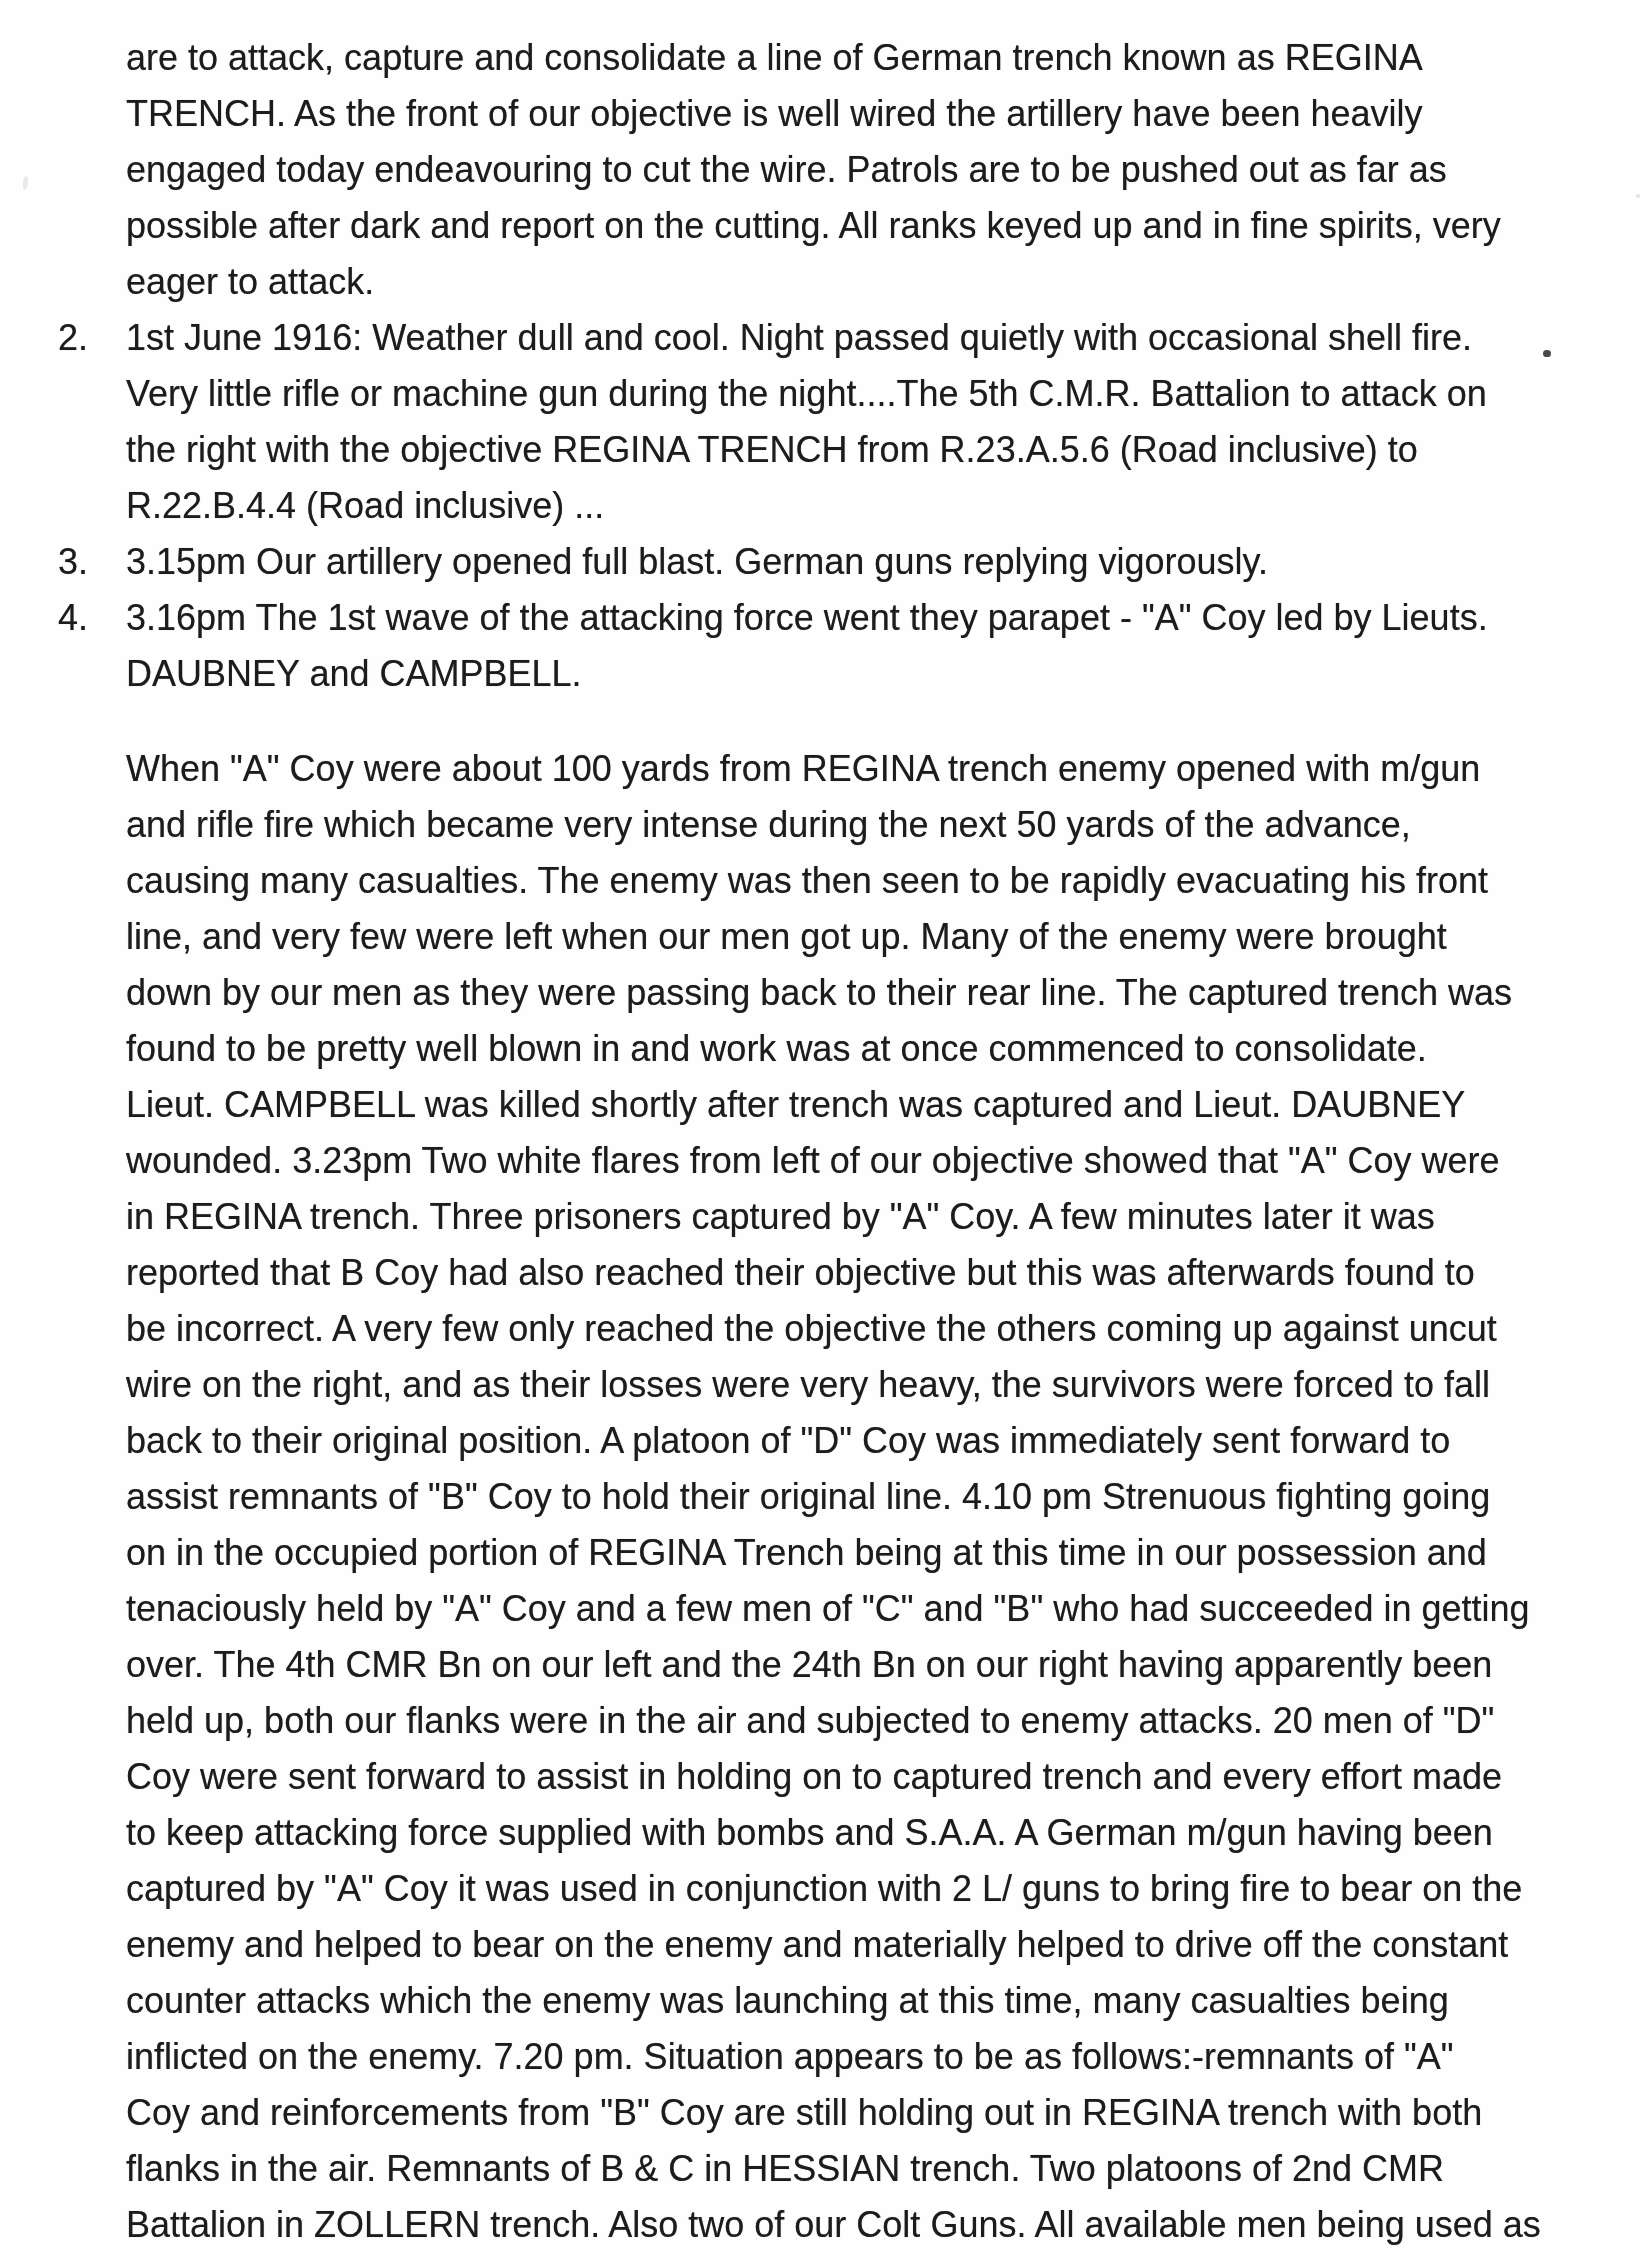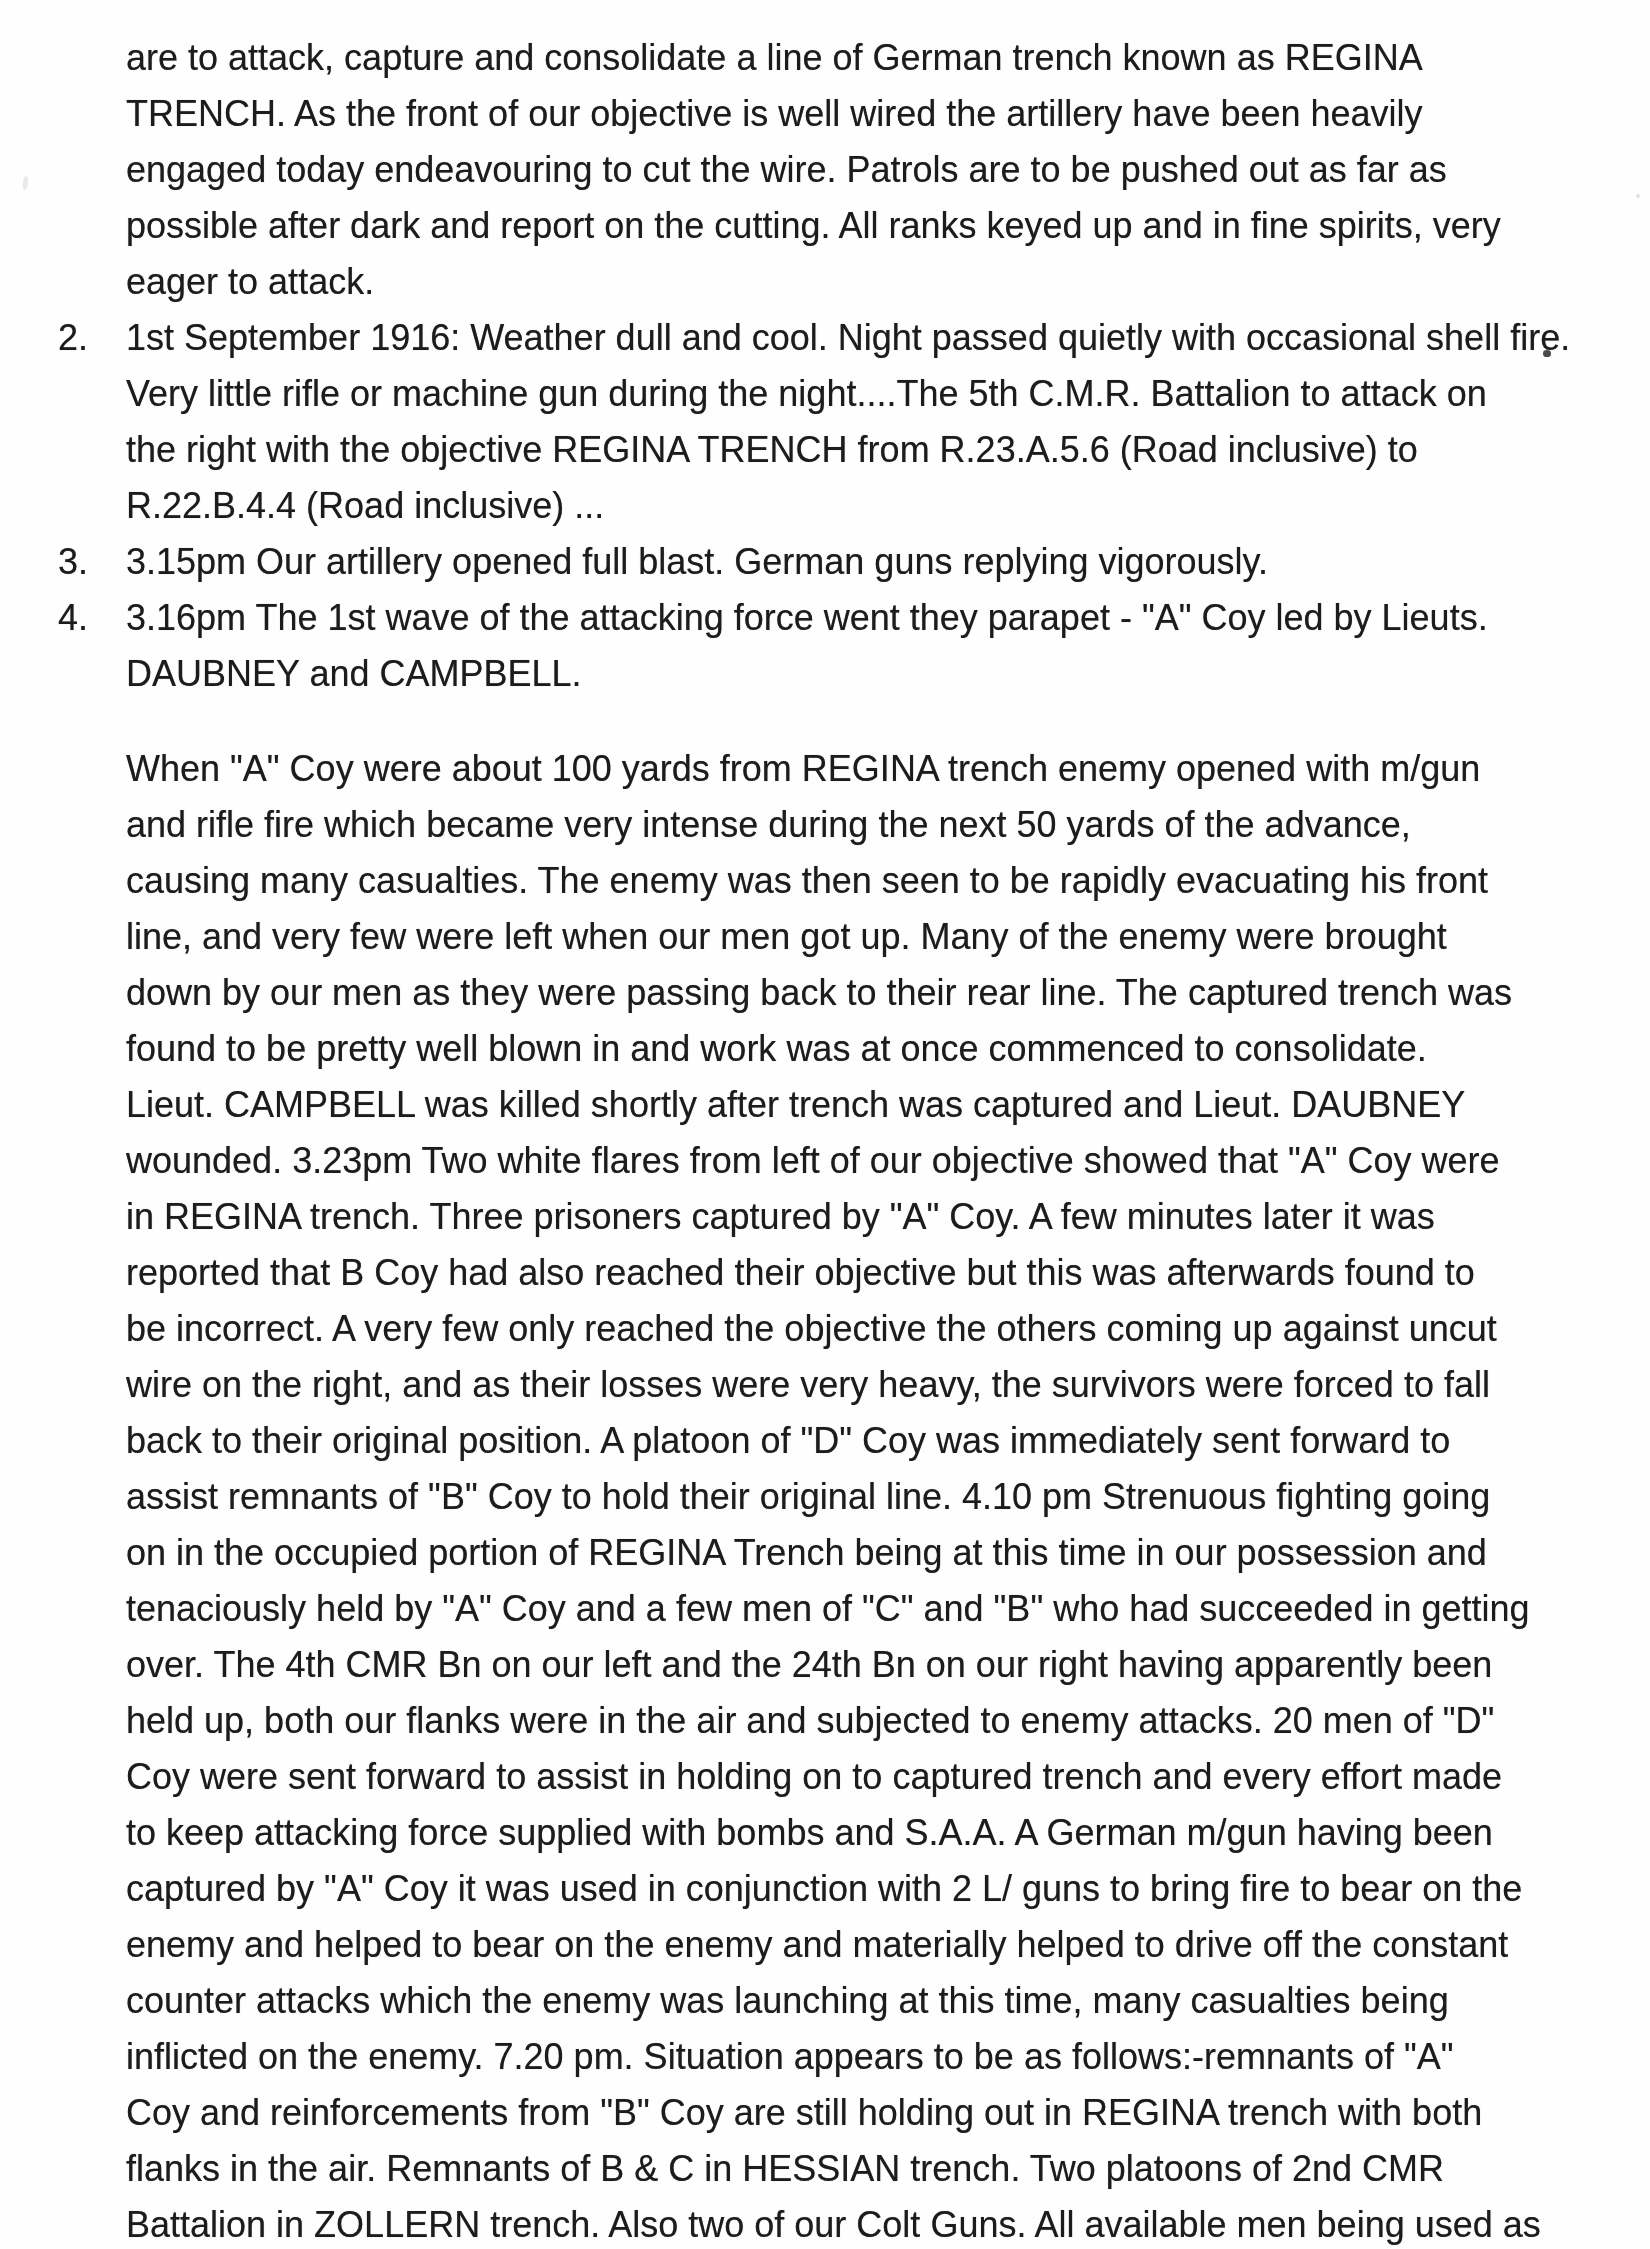--- a/index.html
+++ b/index.html
@@ -92,21 +92,21 @@
       <div class="num"></div>
       <div class="txt">are to attack, capture and consolidate a line of German trench known as REGINA
 TRENCH. As the front of our objective is well wired the artillery have been heavily
 engaged today endeavouring to cut the wire. Patrols are to be pushed out as far as
 possible after dark and report on the cutting. All ranks keyed up and in fine spirits, very
 eager to attack.</div>
     </div>
 
     <div class="row">
       <div class="num">2.</div>
-      <div class="txt">1st September 1916: Weather dull and cool. Night passed quietly with occasional shell fire.
+      <div class="txt">1st June 1916: Weather dull and cool. Night passed quietly with occasional shell fire.
 Very little rifle or machine gun during the night....The 5th C.M.R. Battalion to attack on
 the right with the objective REGINA TRENCH from R.23.A.5.6 (Road inclusive) to
 R.22.B.4.4 (Road inclusive) ...</div>
     </div>
 
     <div class="row">
       <div class="num">3.</div>
       <div class="txt">3.15pm Our artillery opened full blast. German guns replying vigorously.</div>
     </div>
 

